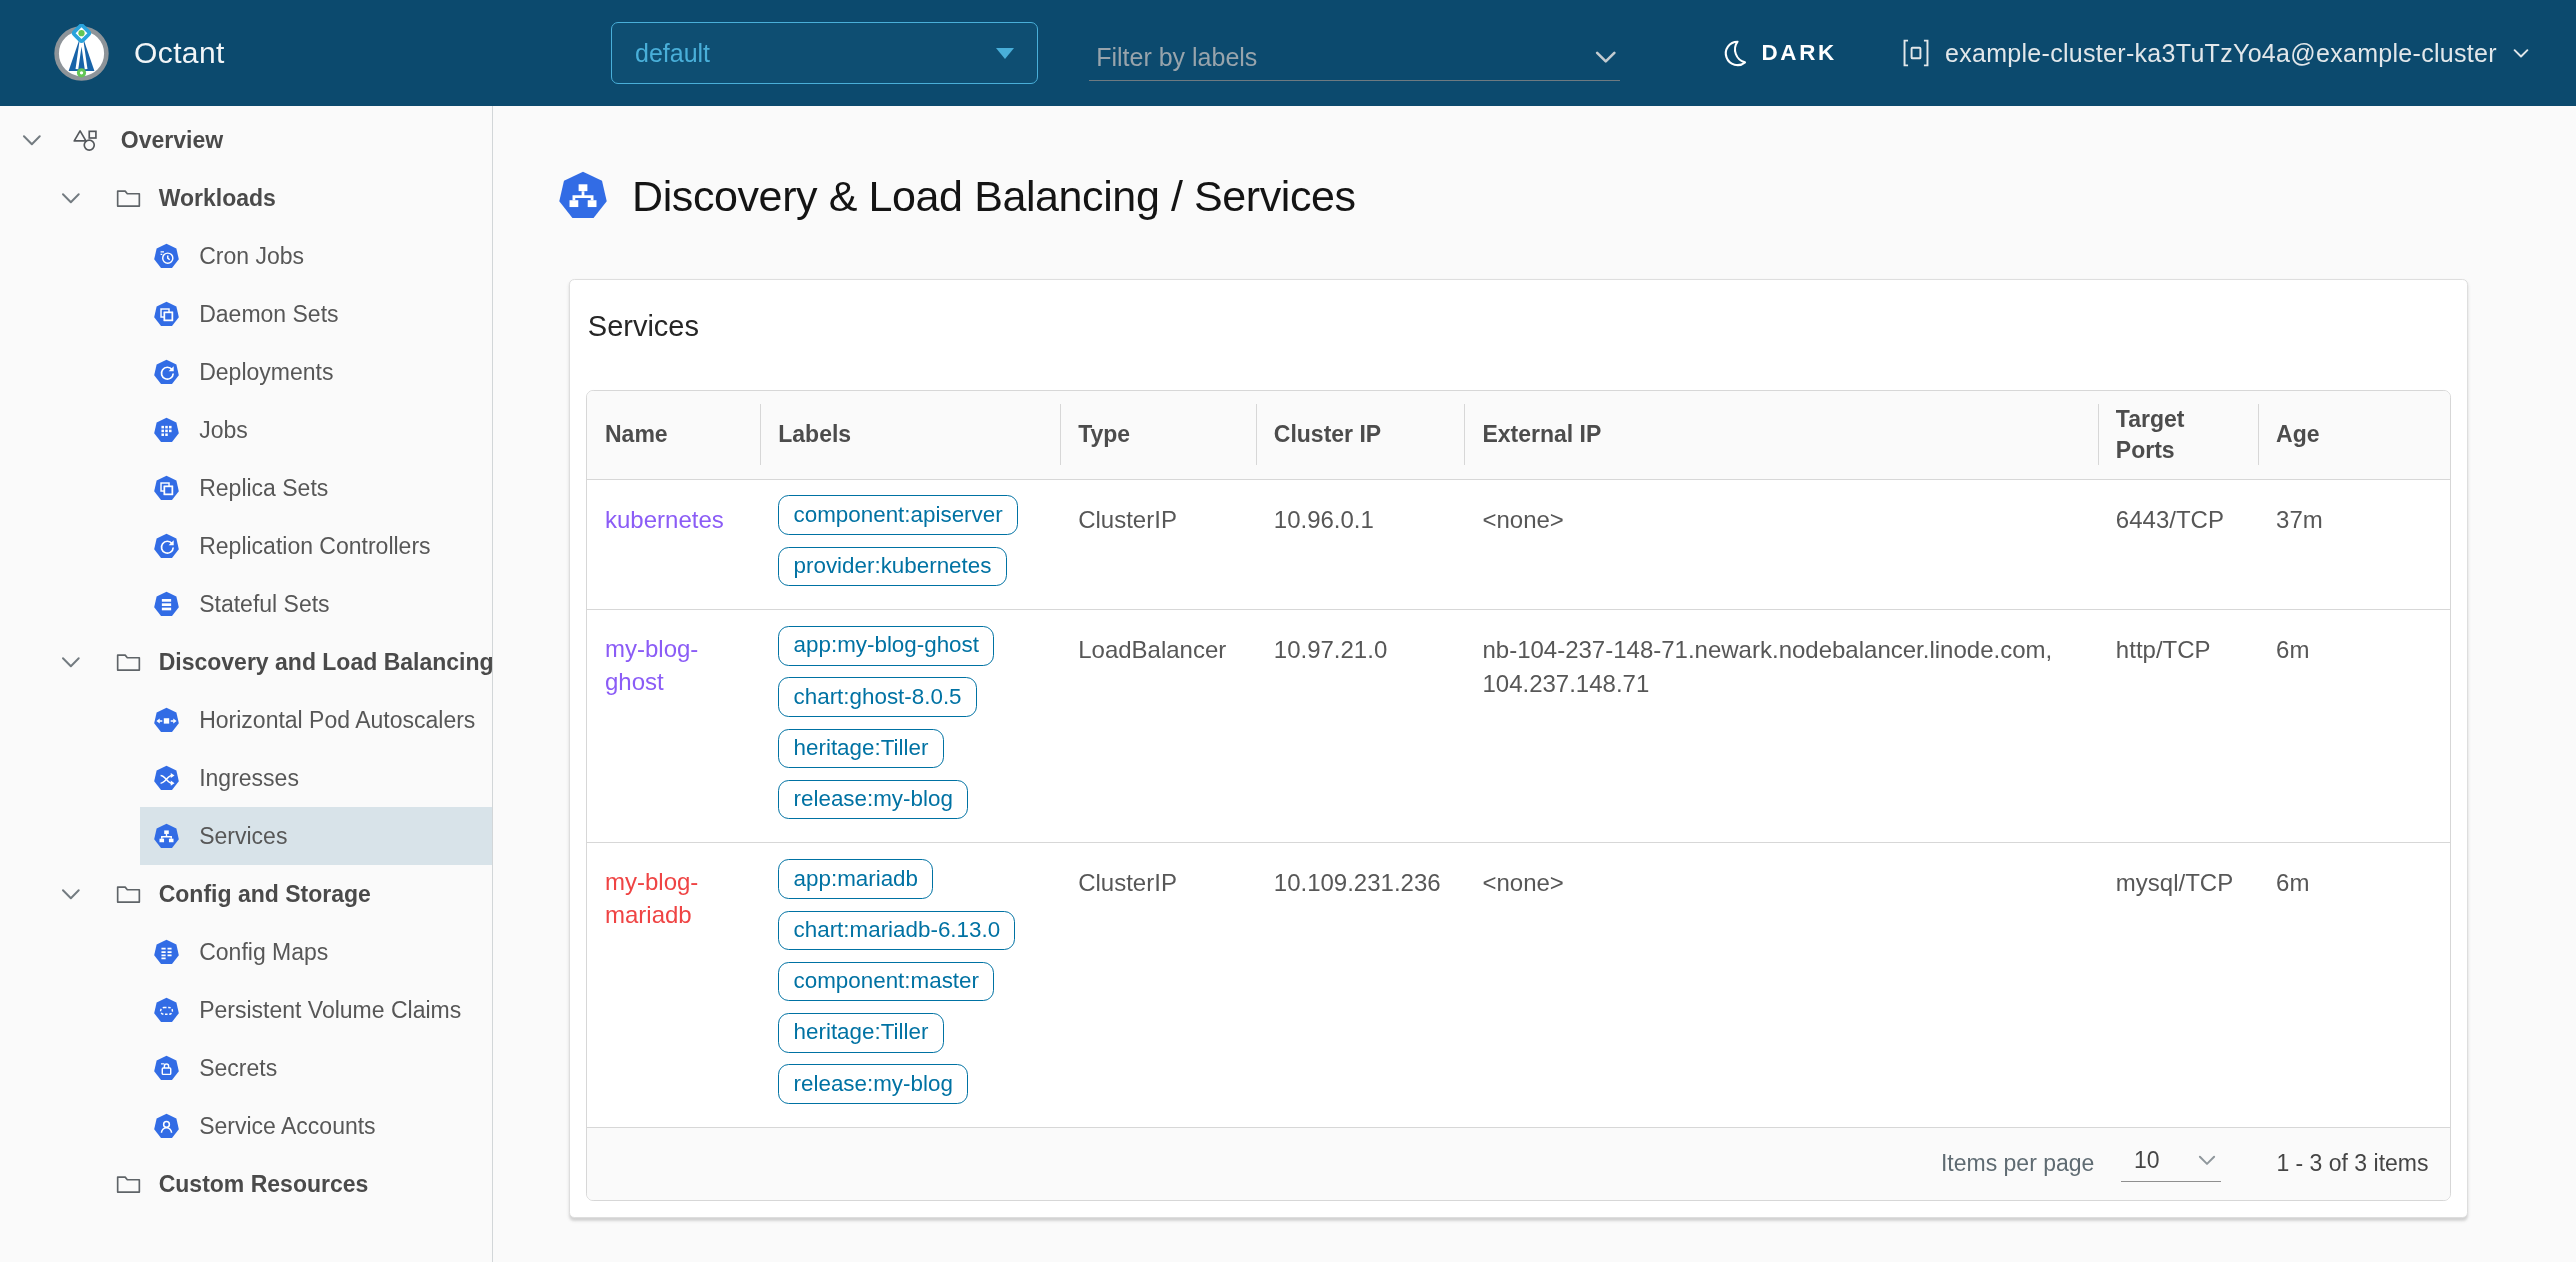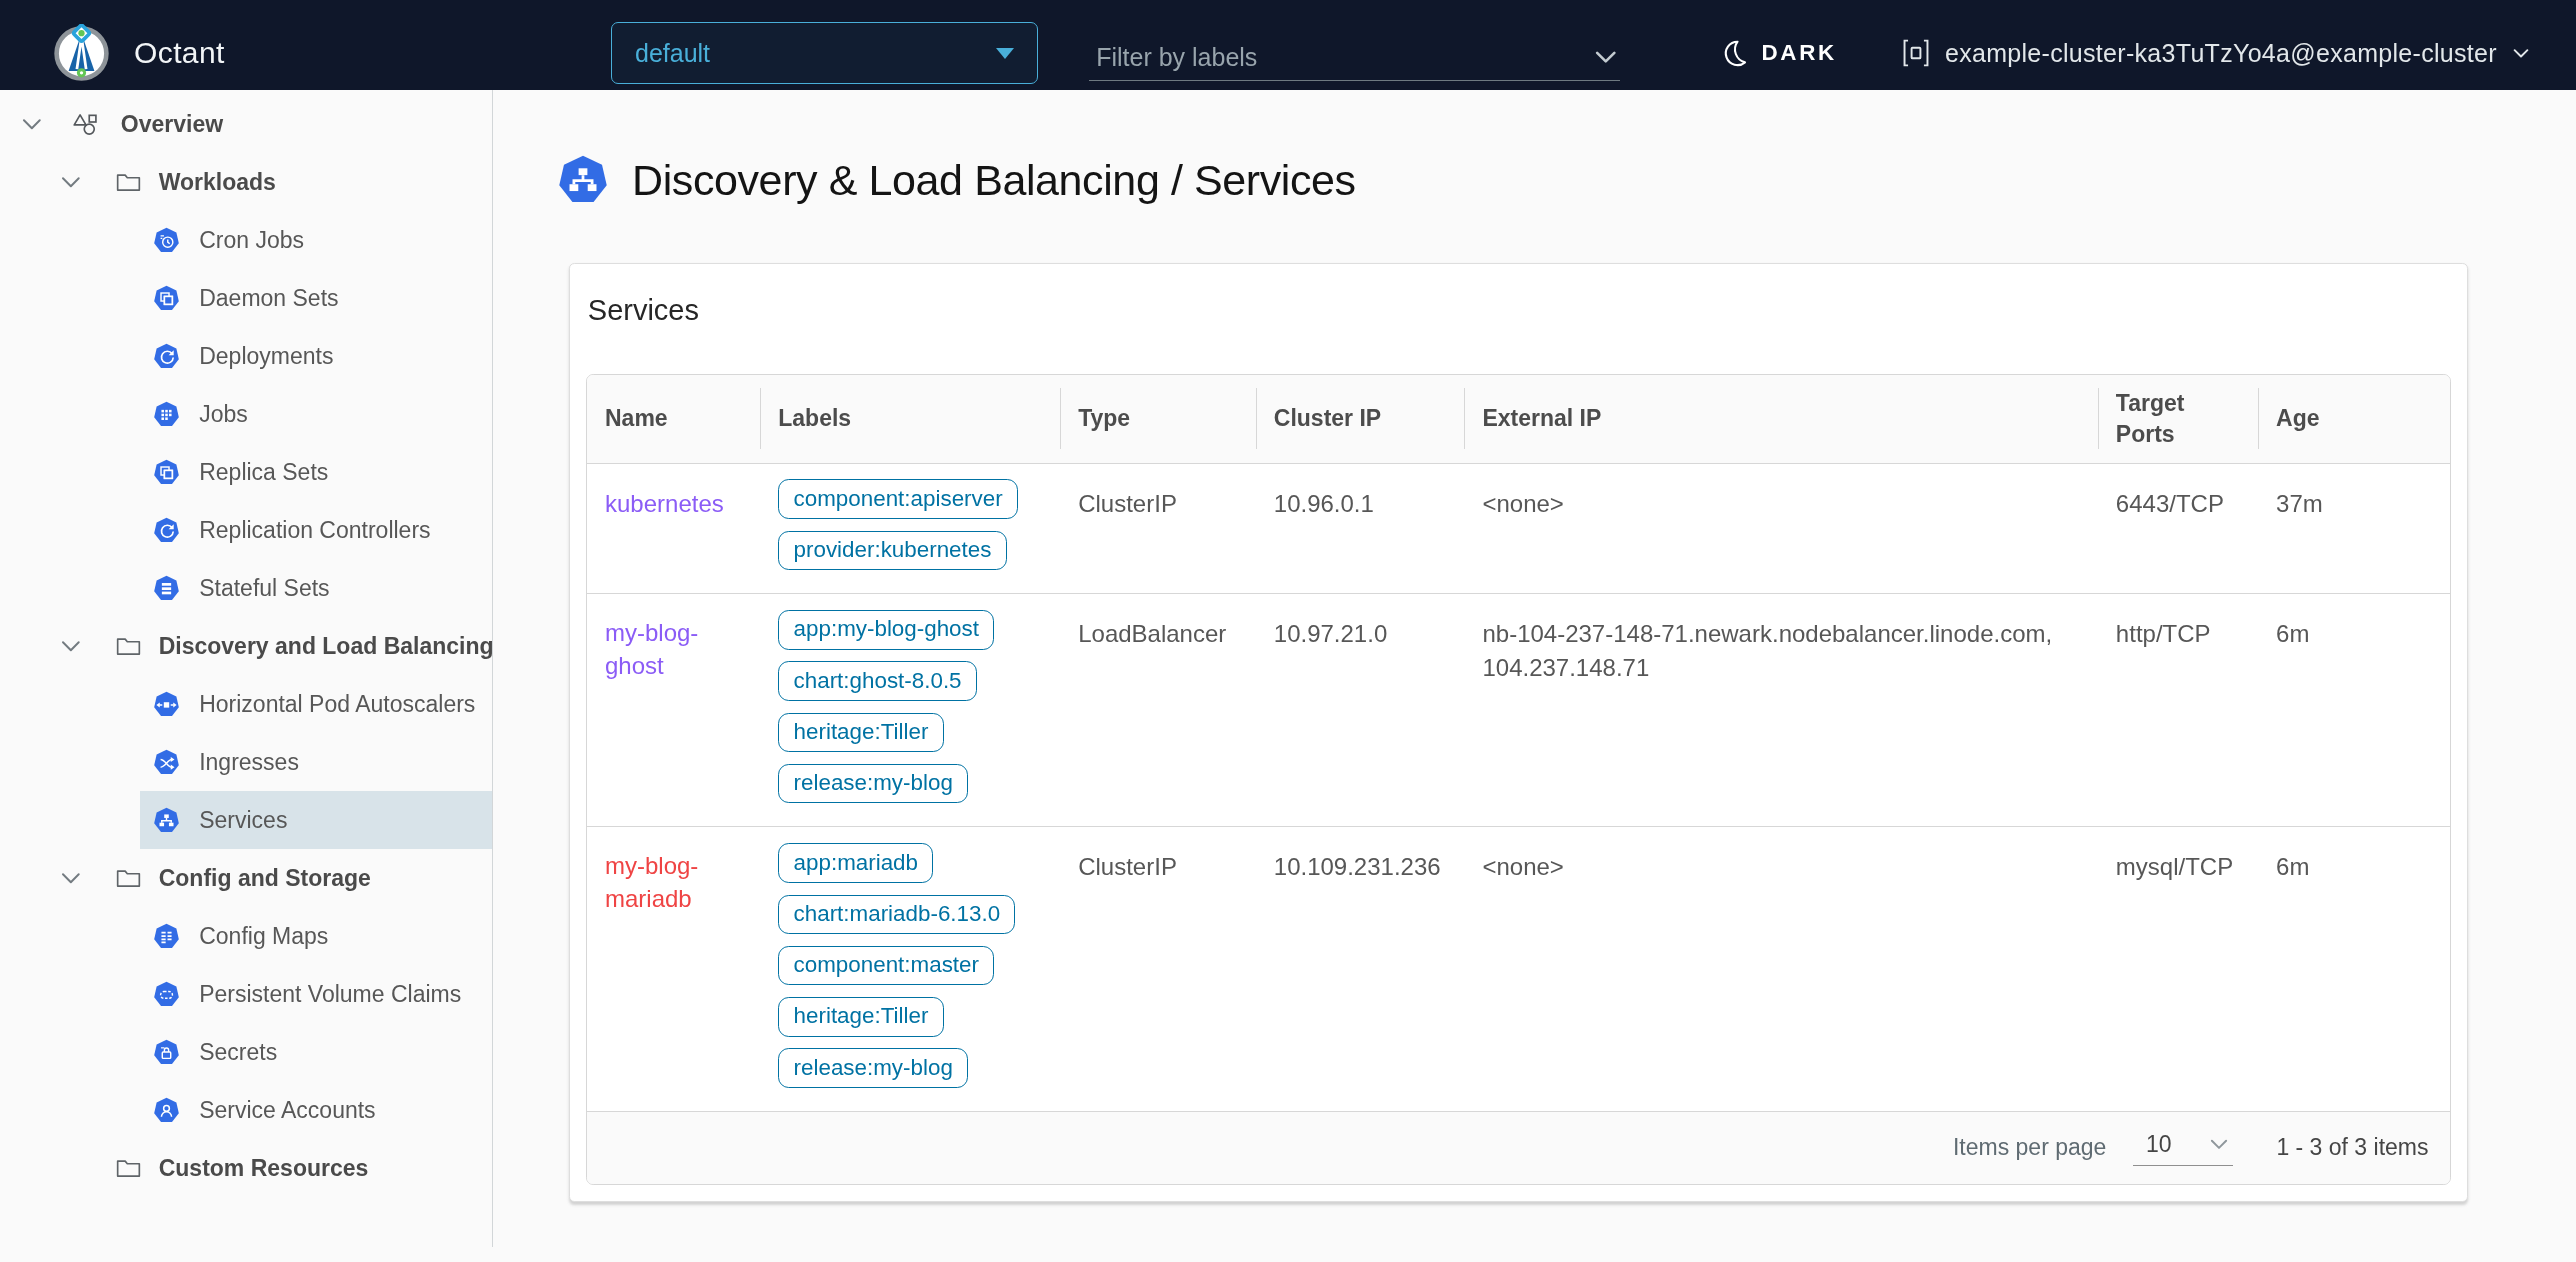--- a/index.html
+++ b/index.html
@@ -1,20 +1,20 @@
 <!DOCTYPE html>
 <html style="font-size:14.3px"><head>
 <meta charset="utf-8">
 <style>
   * { margin:0; padding:0; box-sizing:border-box; }
   html,body { width:2576px; height:1263px; overflow:hidden;
     font-family:"Liberation Sans","DejaVu Sans",sans-serif; background:#fafafa; }
 
   
-  .topbar { position:relative; height:90px; background:#0f172a; }
+  .topbar { position:relative; height:106px; background:#0c4a6e; }
   .brand { position:absolute; left:52px; top:0; height:106px; display:flex; align-items:center; gap:23px; }
   .brand-logo { width:59px; height:59px; }
   .brand-title { color:#f2f5f7; font-size:30px; letter-spacing:0.4px; }
   .ns-select { position:absolute; left:611px; top:22.4px; width:427px; height:62px;
     border:1.8px solid #49afd9; border-radius:7px; display:flex; align-items:center;
     padding:0 23px; color:#49afd9; font-size:25px; cursor:pointer; background:rgba(73,175,217,0.04); }
   .ns-caret { margin-left:auto; width:0; height:0; border-left:9.8px solid transparent;
     border-right:9.8px solid transparent; border-top:11.6px solid #49afd9; }
   .filterbox { position:absolute; left:1089px; top:34px; width:531px; height:47px;
     border-bottom:1.8px solid #6e7a81; display:flex; align-items:center; }
@@ -74,21 +74,21 @@
   .tags { display:flex; flex-direction:column; gap:11.6px; align-items:flex-start; margin-top:-7.2px; }
   .tag { border:1.8px solid #0072A3; border-radius:10.7px; padding:5.4px 14.3px; font-size:22.4px;
     color:#0072A3; line-height:1.2; background:#fff; cursor:pointer; white-space:nowrap; }
   .table-footer { background:#fafafa; border-top:0.9px solid #d7d7d7; height:73px;
     display:flex; align-items:center; justify-content:flex-end; padding-right:21.5px;
     font-size:23px; color:#454545; }
   .ipp-label { color:#5f6b72; margin-right:27px; }
   .ipp-select { width:100px; border-bottom:1.8px solid #8f8f8f; display:flex; align-items:center;
     justify-content:space-between; padding:1.8px 5.4px 7.2px 12.5px; cursor:pointer; color:#454545; }
   .ipp-chev { width:18px; height:10.7px; }
-  .range { margin-left:43px; }
+  .range { margin-left:55px; }
 </style>
 </head>
 <body>
 
 <header class="topbar">
   <div class="brand">
     <span class="icon brand-logo">
       <svg viewBox="0 0 64 64">
         <circle cx="32" cy="32" r="27" fill="#ffffff" stroke="#8e9499" stroke-width="5"></circle>
         <path d="M32 10 L18 51 L46 51 Z" fill="#1863a8"></path>

